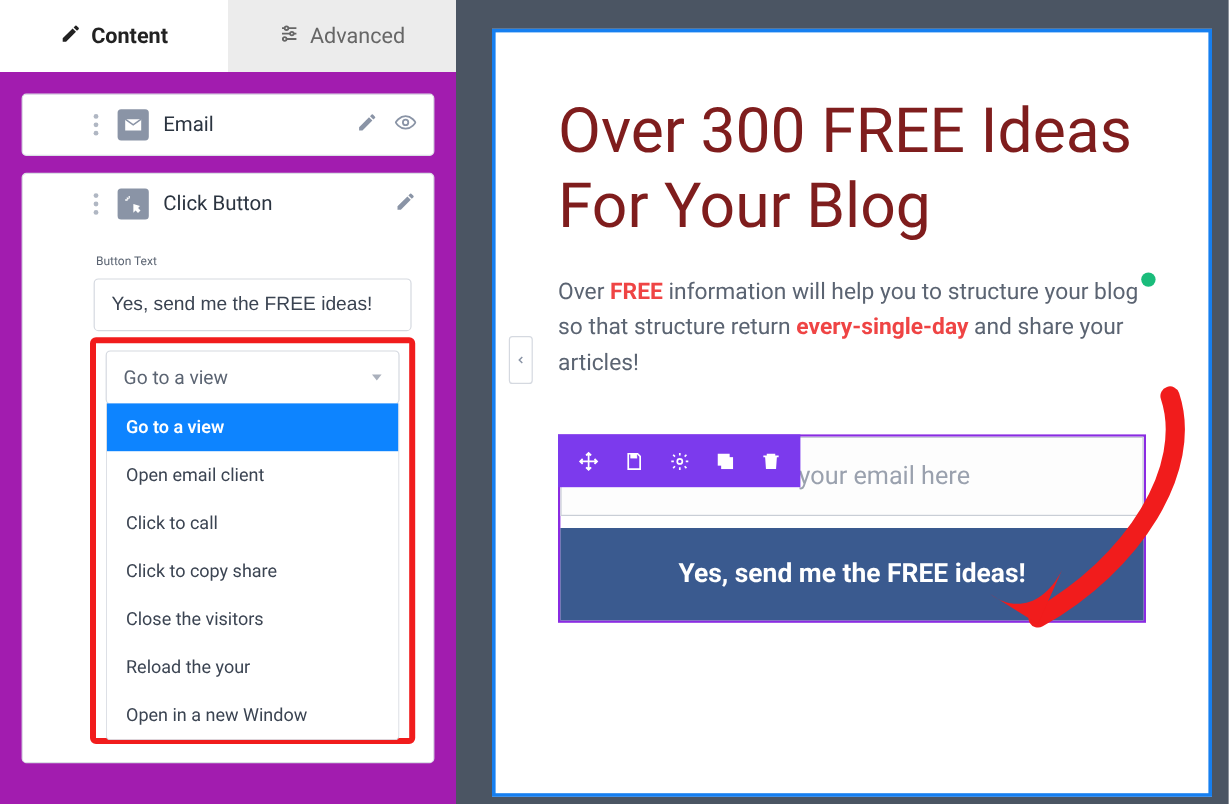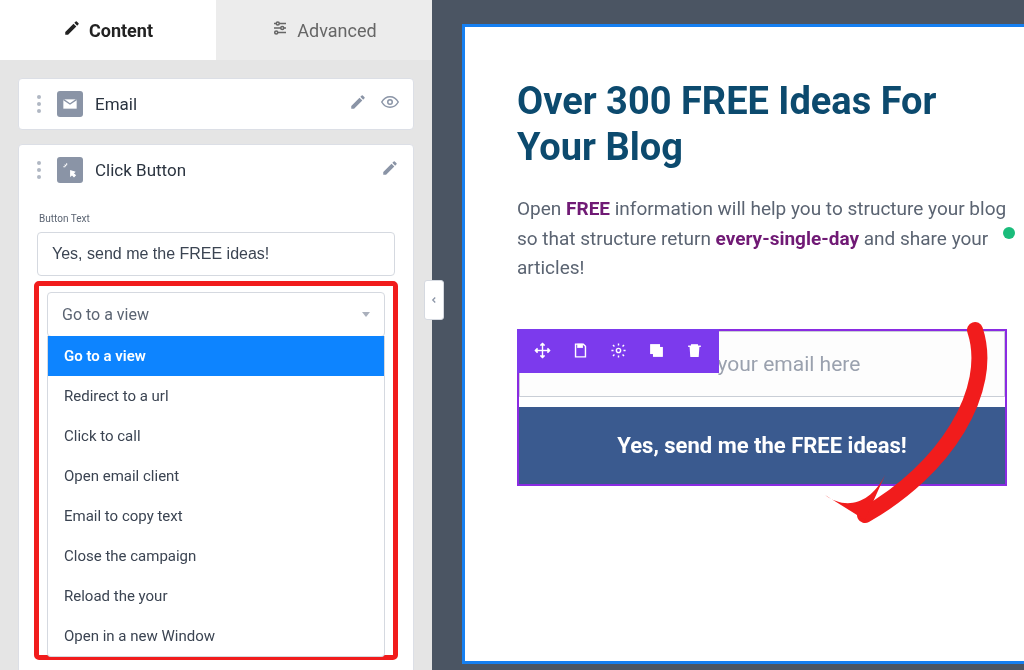--- a/index.html
+++ b/index.html
@@ -1,29 +1,29 @@
 <!DOCTYPE html>
 <html><head>
 <meta charset="utf-8">
 <style>
   * { box-sizing: border-box; margin: 0; padding: 0; }
   html, body { width: 1024px; height: 670px; font-family: -apple-system, BlinkMacSystemFont, "Segoe UI", Roboto, sans-serif; overflow: hidden; background: #fff; }
   .app { display: flex; width: 100%; height: 100%; }
 
   
-  .left { width: 432px; height: 100%; background: #e5e5e5; position: relative; }
+  .left { width: 380px; height: 100%; background: #a21caf; position: relative; }
   .tabs { display: flex; height: 60px; }
   .tab { flex: 1; display: flex; align-items: center; justify-content: center; gap: 8px; font-size: 18px; color: #555; cursor: pointer; }
   .tab.active { font-weight: 700; color: #222; background: #fff; }
   .tab.inactive { background: #ececec; color: #666; }
   .tab svg { width: 18px; height: 18px; }
 
   .panel-body { padding: 4px 18px 18px 18px; }
 
-  .block { border: 1px solid #dcdfe6; border-radius: 4px; margin-top: 14px; background: #fff; }
+  .block { border: 1px solid #dcdfe6; border-radius: 4px; margin-top: 14px; background: #fff; padding-left: 41px; }
   .block-header { display: flex; align-items: center; padding: 12px 14px; gap: 12px; }
   .drag-handle { width: 12px; display: flex; flex-direction: column; gap: 3px; align-items: center; cursor: grab; }
   .drag-handle span { width: 4px; height: 4px; background: #b0b7c3; border-radius: 50%; }
   .block-icon { width: 26px; height: 26px; background: #8a94a6; border-radius: 3px; display: flex; align-items: center; justify-content: center; }
   .block-icon svg { width: 16px; height: 16px; fill: #fff; }
   .block-title { flex: 1; font-size: 17px; color: #2b3440; }
   .block-actions { display: flex; gap: 14px; color: #8a94a6; }
   .block-actions svg { width: 18px; height: 18px; cursor: pointer; }
 
   .block-content { padding: 6px 18px 18px 18px; }
@@ -39,23 +39,23 @@
   .dropdown-item { padding: 11px 16px; font-size: 15px; color: #3b4452; cursor: pointer; }
   .dropdown-item.selected { background: #0d84ff; color: #fff; font-weight: 600; }
 
   
   .collapse-btn { position: absolute; left: 424px; top: 280px; width: 20px; height: 40px; background: #fff; border: 1px solid #d5d9e0; border-radius: 3px; display: flex; align-items: center; justify-content: center; z-index: 5; cursor: pointer; }
   .collapse-btn svg { width: 10px; height: 10px; }
 
   
   .right { flex: 1; background: #4b5563; padding: 24px 0 0 30px; overflow: hidden; }
   .canvas { background: #fff; border: 3px solid #167ff0; width: 600px; height: 640px; padding: 52px; position: relative; }
-  .headline { font-size: 38px; font-weight: 700; color: #0c4a6e; line-height: 1.2; margin-bottom: 24px; }
+  .headline { font-size: 52px; font-weight: 400; color: #7f1d1d; line-height: 1.2; margin-bottom: 24px; }
   .body-text { font-size: 19px; color: #5b6472; line-height: 1.55; }
-  .body-text b { color: #701a75; }
+  .body-text b { color: #ef4444; }
 
   .green-dot { position: absolute; top: 200px; right: 44px; width: 12px; height: 12px; background: #1abc7b; border-radius: 50%; }
 
   .form-area { margin-top: 46px; border: 2px solid #8a2be2; position: relative; }
   .toolbar { position: absolute; top: -2px; left: -2px; height: 44px; background: #7c3aed; display: flex; align-items: center; padding: 0 8px; gap: 4px; z-index: 2; }
   .toolbar .tbtn { width: 34px; height: 34px; display: flex; align-items: center; justify-content: center; cursor: pointer; }
   .toolbar svg { width: 17px; height: 17px; fill: #fff; stroke: #fff; }
 
   .email-input { width: 100%; border: 1px solid #c9ced6; padding: 20px 16px; font-size: 21px; color: #9aa1ae; text-align: center; background: #fdfdfd; }
 
@@ -147,25 +147,24 @@
           <input class="text-input" value="Yes, send me the FREE ideas!" style="">
 
           <div class="highlight-box">
             <div class="select-wrap">
               <div class="select-input">
                 <span>Go to a view</span>
                 <span class="caret"></span>
               </div>
               <div class="dropdown" id="dropdown">
                   <div class="dropdown-item selected">Go to a view</div>
-                  <div class="dropdown-item">Redirect to a url</div>
+                  <div class="dropdown-item">Open email client</div>
                   <div class="dropdown-item">Click to call</div>
-                  <div class="dropdown-item">Open email client</div>
-                  <div class="dropdown-item">Email to copy text</div>
-                  <div class="dropdown-item">Close the campaign</div>
+                  <div class="dropdown-item">Click to copy share</div>
+                  <div class="dropdown-item">Close the visitors</div>
                   <div class="dropdown-item">Reload the your</div>
                   <div class="dropdown-item">Open in a new Window</div>
                 </div>
             </div>
           </div>
         </div>
       </div>
     </div>
   </div>
 
@@ -173,21 +172,21 @@
     <svg viewBox="0 0 24 24" fill="none" stroke="#8a94a6" stroke-width="3">
         <polyline points="15 18 9 12 15 6"></polyline>
       </svg>
   </div>
 
   <div class="right">
     <div class="canvas">
       <div class="headline">Over 300 FREE Ideas For Your Blog</div>
       <div class="green-dot"></div>
       <p class="body-text">
-        <span>Open </span><b>FREE</b><span> information will help you to structure your blog so that structure return </span><b>every-single-day</b><span> and share your articles!</span>
+        <span>Over </span><b>FREE</b><span> information will help you to structure your blog so that structure return </span><b>every-single-day</b><span> and share your articles!</span>
       </p>
 
       <div class="form-area">
         <div class="toolbar">
           <div class="tbtn">
               <svg viewBox="0 0 24 24" fill="none" stroke="#fff" stroke-width="2">
                 <polyline points="5 9 2 12 5 15"></polyline>
                 <polyline points="9 5 12 2 15 5"></polyline>
                 <polyline points="15 19 12 22 9 19"></polyline>
                 <polyline points="19 9 22 12 19 15"></polyline>

